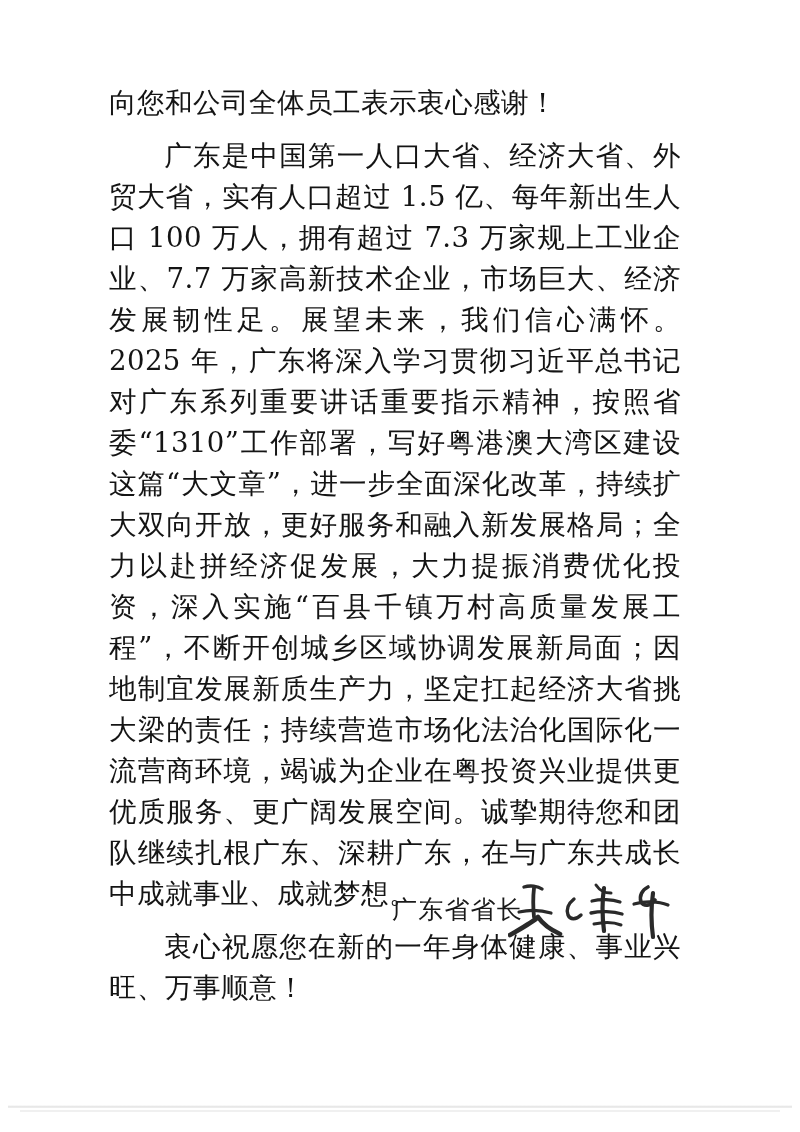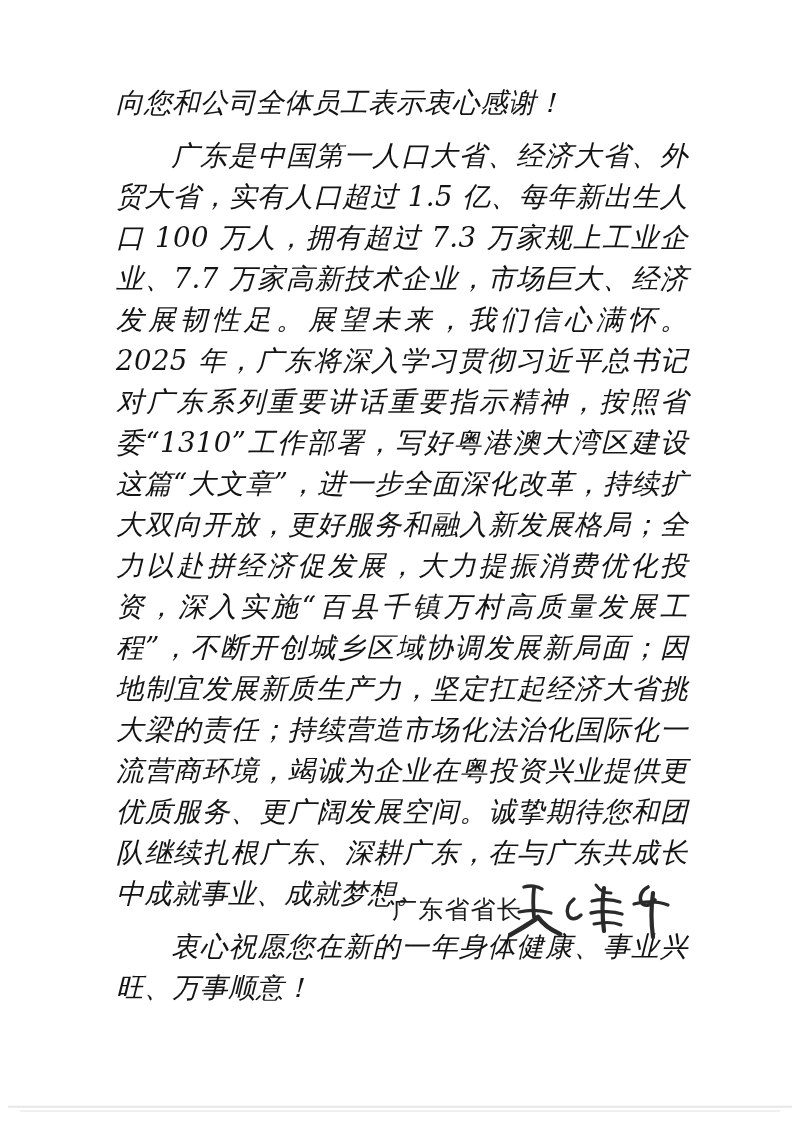--- a/index.html
+++ b/index.html
@@ -30,24 +30,23 @@
     position: absolute;
     left: 20px;
     right: 20px;
     top: 1110px;
     height: 2px;
     background: #f0f0f0;
   }
 
   #body-text {
     position: absolute;
-    left: 116px;
+    left: 109px;
     top: 82px;
     width: 572px;
-    font-style: italic;
   }
 
   .para {
     margin: 0;
     font-size: 27.6px;
     line-height: 41px;
     letter-spacing: 0.4px;
     text-align: justify;
     text-align-last: left;
     text-justify: inter-character;

